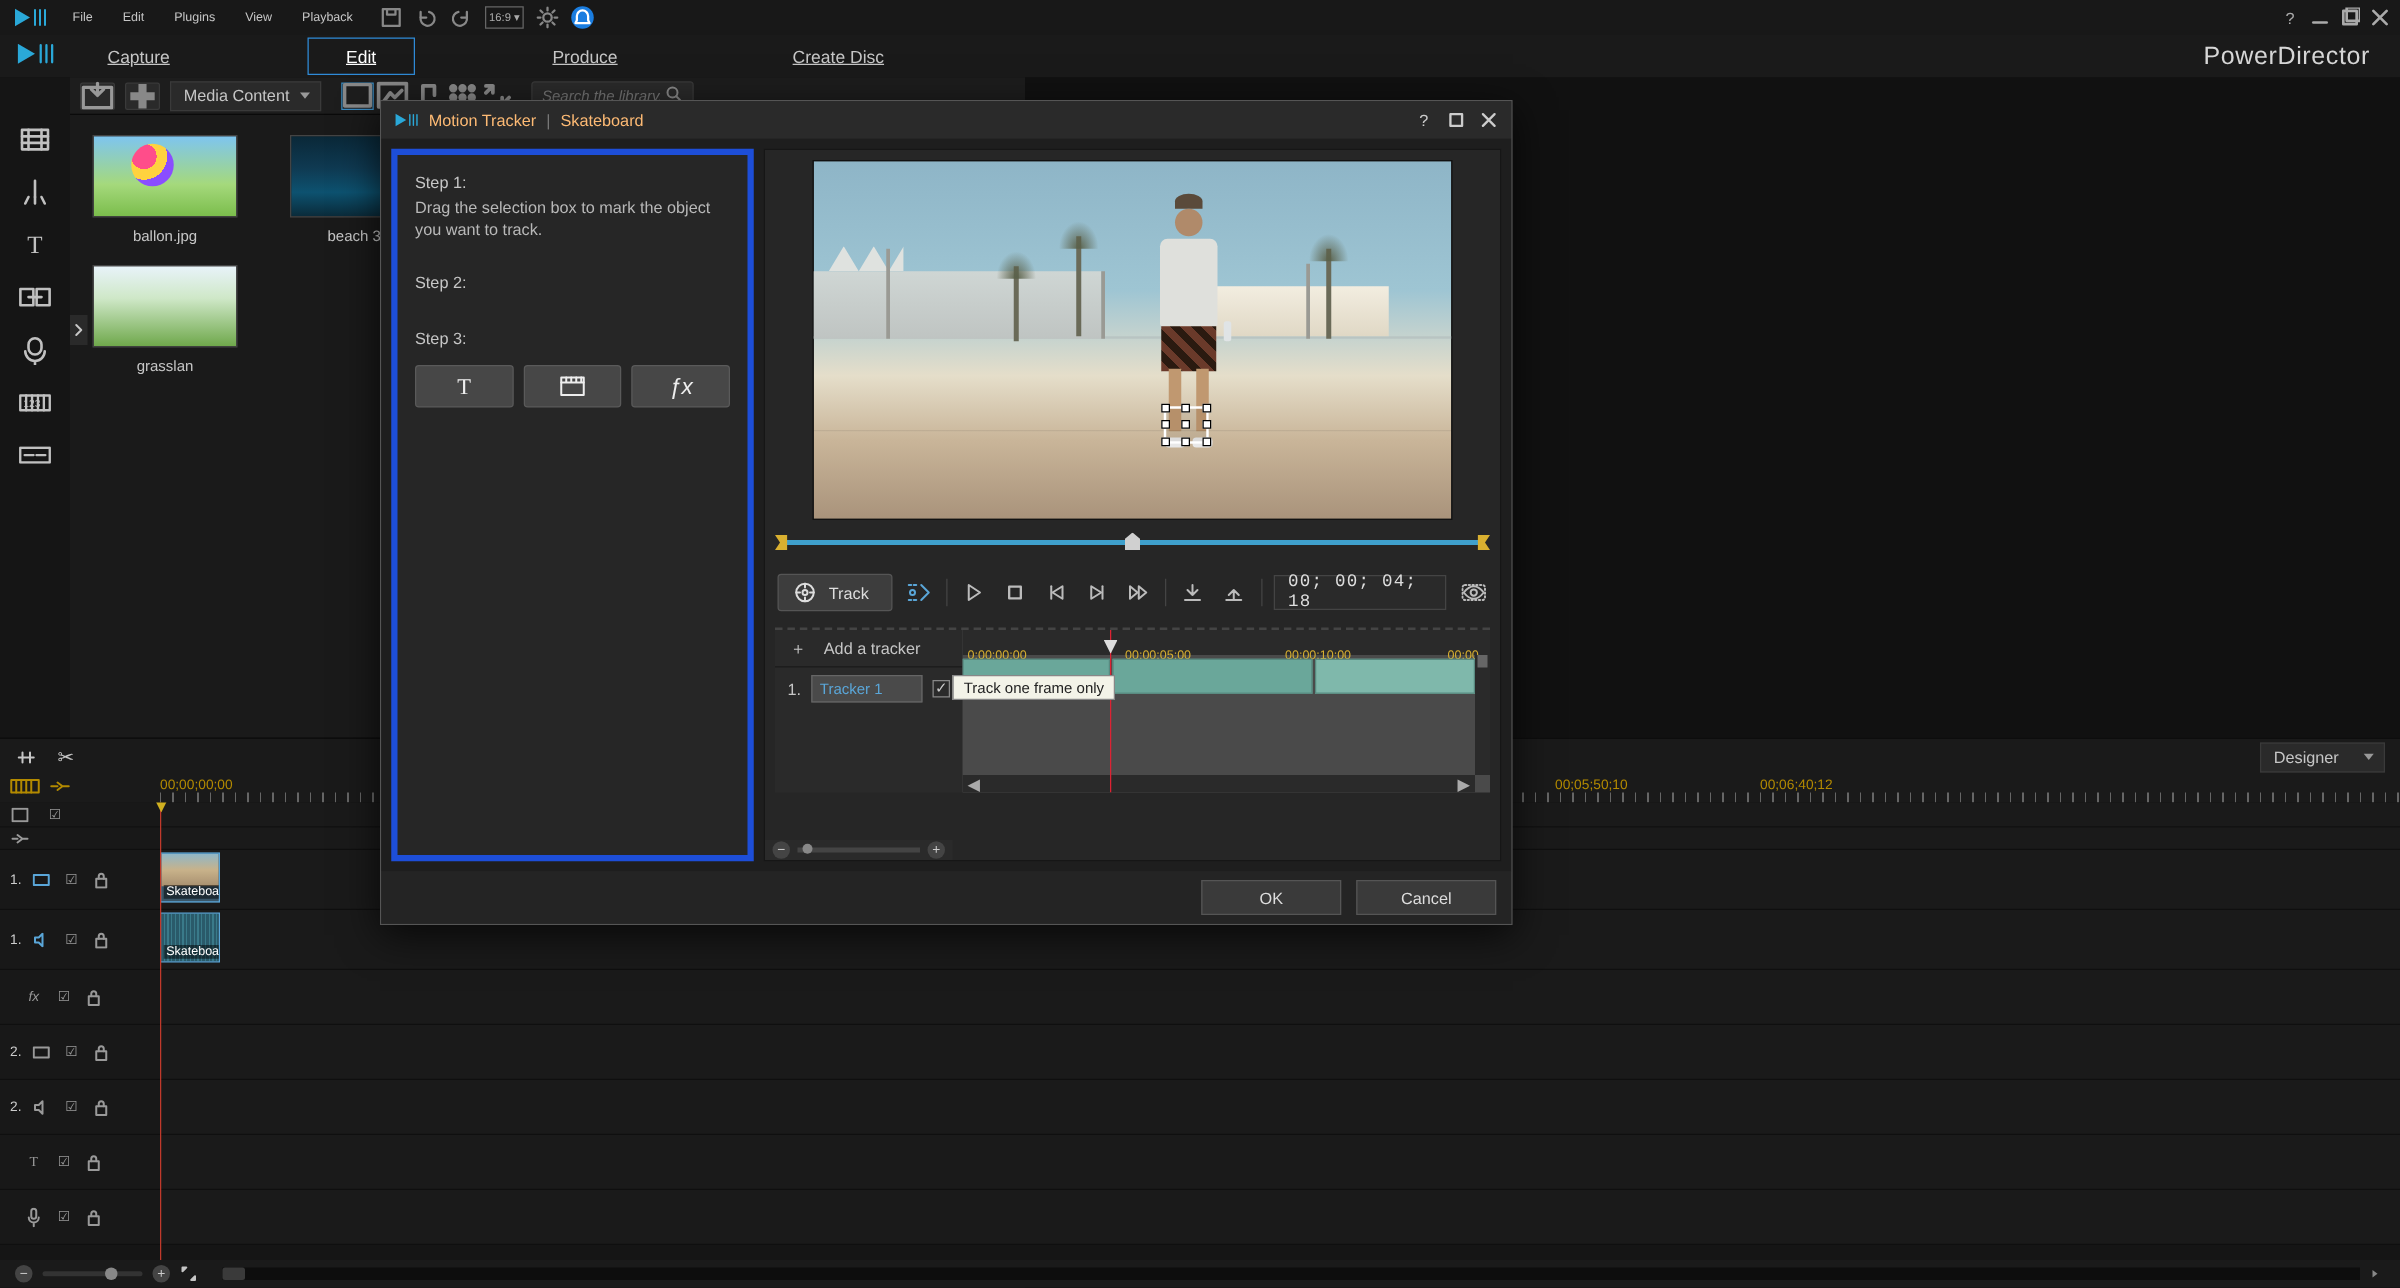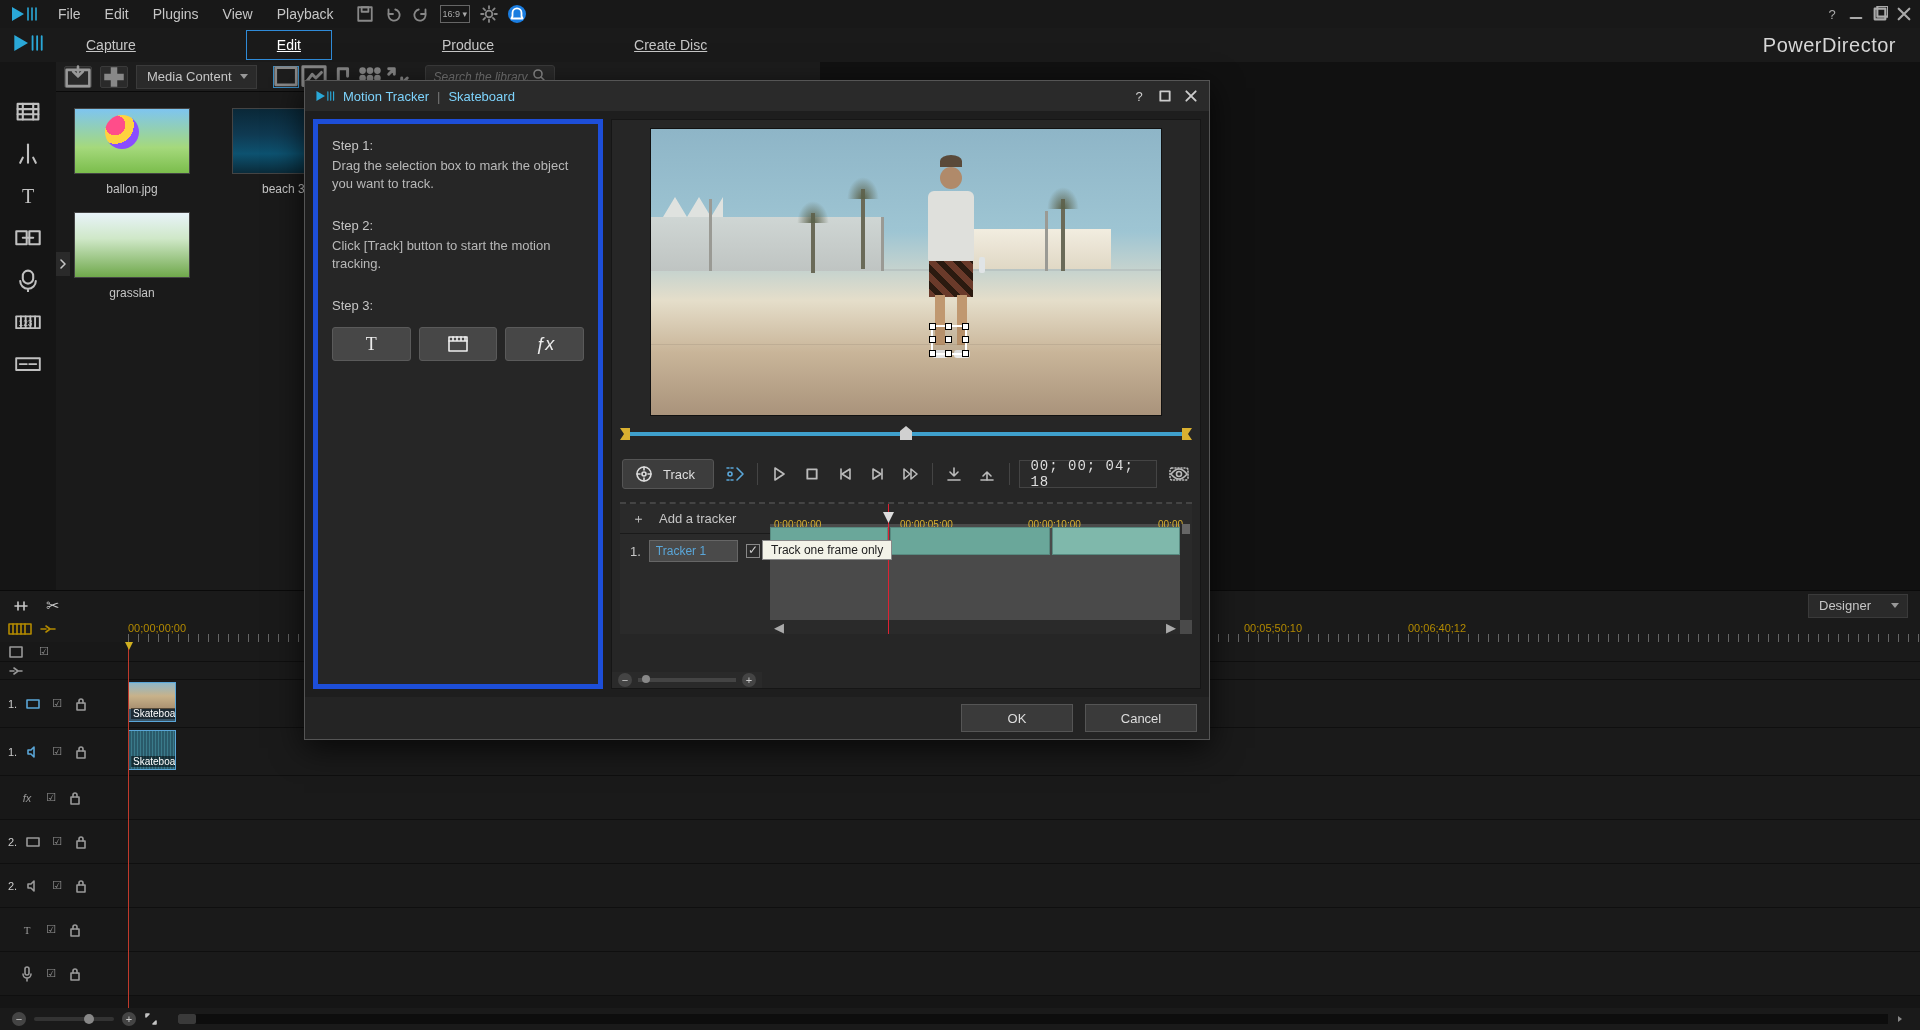--- a/index.html
+++ b/index.html
@@ -2,21 +2,21 @@
 <html><head>
 <meta charset="utf-8">
 <style>
 * { margin: 0; padding: 0; box-sizing: border-box; font-family: "Segoe UI", Tahoma, sans-serif; }
 html, body { width: 100%; height: 100%; background: #0f0f0f; color: #c6c6c6; overflow: hidden; user-select: none; font-size: 13px; }
 
 
 .menubar { height: 28px; background: #181818; display: flex; align-items: center; padding: 0 8px; gap: 4px; }
 .logo { width: 32px; height: 20px; display: flex; align-items: center; justify-content: center; margin-right: 4px; }
 .logo svg { width: 28px; height: 18px; }
-.menu-item { padding: 4px 10px; font-size: 14px; cursor: pointer; color: #c6c6c6; }
+.menu-item { padding: 4px 10px; font-size: 10px; cursor: pointer; color: #c6c6c6; }
 .menubar .icons { display: flex; gap: 10px; margin-left: 8px; align-items: center; }
 .menubar .icon-btn { width: 18px; height: 18px; display: flex; align-items: center; justify-content: center; color: #888; cursor: pointer; }
 .menubar .spacer { flex: 1; }
 .win-controls { display: flex; gap: 8px; align-items: center; }
 .win-controls .wc { width: 16px; height: 16px; display:flex; align-items:center; justify-content:center; color:#aaa; cursor:pointer; }
 .notif-bell { width:18px; height:18px; border-radius:50%; background:#1a7de0; display:flex; align-items:center; justify-content:center; color:#fff; }
 
 
 .mode-row { height: 34px; background: #1a1a1a; display: flex; align-items: center; padding: 0 18px 0 56px; gap: 80px; position: relative; }
 .mode-tab { padding: 6px 30px; color: #c6c6c6; font-size: 14px; cursor: pointer; text-decoration: underline; }
@@ -90,21 +90,21 @@
 .zoom-minus, .zoom-plus { width:14px; height:14px; border-radius:50%; background:#444; color:#ccc; display:flex; align-items:center; justify-content:center; font-size:11px; cursor:pointer; }
 .zoom-track { flex:0 0 80px; height:4px; background:#333; position:relative; border-radius:2px; }
 .zoom-thumb { position:absolute; left:50px; top:-3px; width:10px; height:10px; border-radius:50%; background:#888; }
 .timeline-scrollbar { flex:1; height:10px; background:#0d0d0d; margin-left:12px; position:relative; }
 .timeline-scrollbar::after { content:''; position:absolute; left:0; width:18px; top:0; bottom:0; background:#3a3a3a; border-radius:2px; }
 
 
 .dialog { position:absolute; left:304px; top:80px; width:906px; height:660px; background:#242424; border:1px solid #555; box-shadow: 0 8px 30px rgba(0,0,0,0.7); z-index:100; display:flex; flex-direction:column; }
 .dlg-title { height:30px; background:#2a2a2a; display:flex; align-items:center; padding:0 10px; gap:8px; }
 .dlg-title svg { width:20px; height:14px; }
-.dlg-title .ttxt { color:#7dd3fc; font-size:13px; }
+.dlg-title .ttxt { color:#fdba74; font-size:13px; }
 .dlg-title .sep { color:#777; }
 .dlg-title .ctr { margin-left:auto; display:flex; gap:10px; align-items:center; }
 .dlg-title .ctr .dbtn { width:16px; height:16px; display:flex; align-items:center; justify-content:center; color:#ccc; cursor:pointer; }
 .dlg-body { flex:1; display:flex; gap:8px; padding:8px; background:#1e1e1e; overflow:hidden; }
 .dlg-left { width:290px; background:#262626; border:5px solid #1d4ed8; padding:14px; display:flex; flex-direction:column; }
 .step-lbl { color:#c6c6c6; font-size:13px; margin-bottom:4px; }
 .step-txt { color:#b8b8b8; font-size:13px; line-height:1.35; }
 .step-gap { height:26px; }
 .action-row { display:flex; gap:8px; margin-top:10px; }
 .action-btn { flex:1; height:34px; background:#474747; border:1px solid #5a5a5a; border-radius:3px; display:flex; align-items:center; justify-content:center; color:#eee; cursor:pointer; font-size:18px; font-style:italic; }
@@ -614,21 +614,20 @@
         </div>
     </div>
   </div>
 
   <div class="dlg-body">
     <div class="dlg-left">
       <div class="step-lbl">Step 1:</div>
       <div class="step-txt">Drag the selection box to mark the object you want to track.</div>
       <div class="step-gap"></div>
       <div class="step-lbl">Step 2:</div>
-      <div class="step-txt">Click [Track] button to start the motion tracking.</div>
       <div class="step-gap"></div>
       <div class="step-lbl">Step 3:</div>
       <div class="action-row">
         <div class="action-btn" style="font-family:serif;font-style:normal;">T</div>
         <div class="action-btn">
             <svg width="22" height="18" viewBox="0 0 22 18">
               <rect x="2" y="2" width="18" height="14"></rect>
               <path d="M2 6 h18 M6 2 v4 M10 2 v4 M14 2 v4 M18 2 v4"></path>
             </svg>
           </div>

